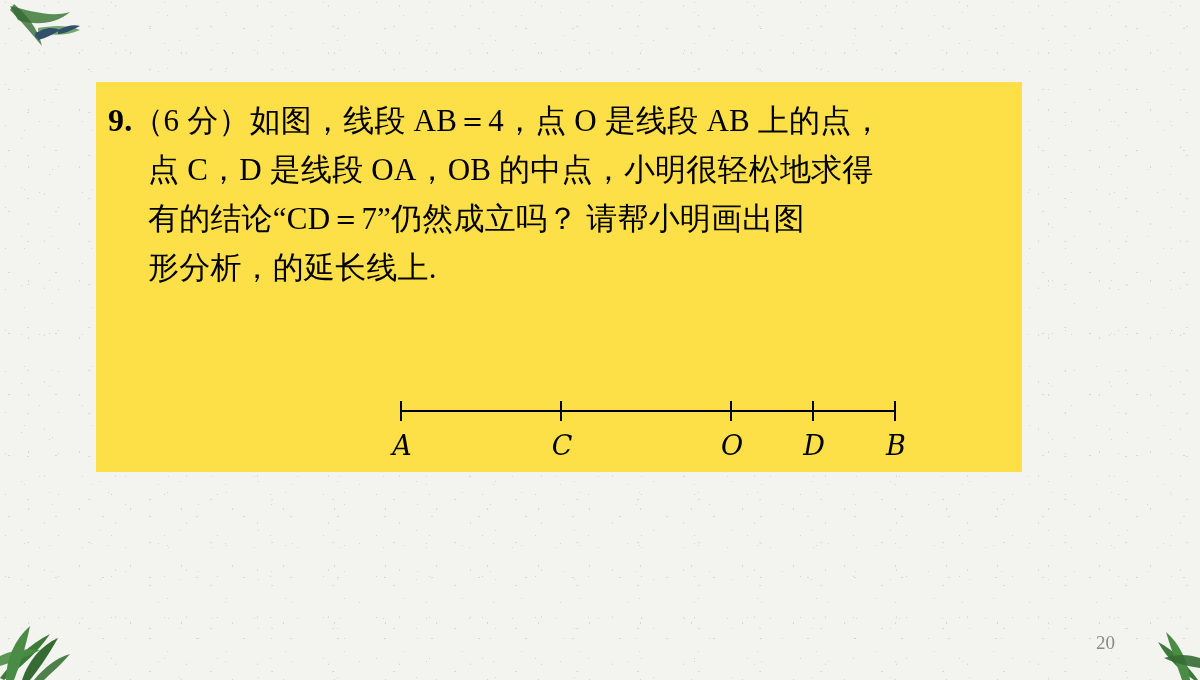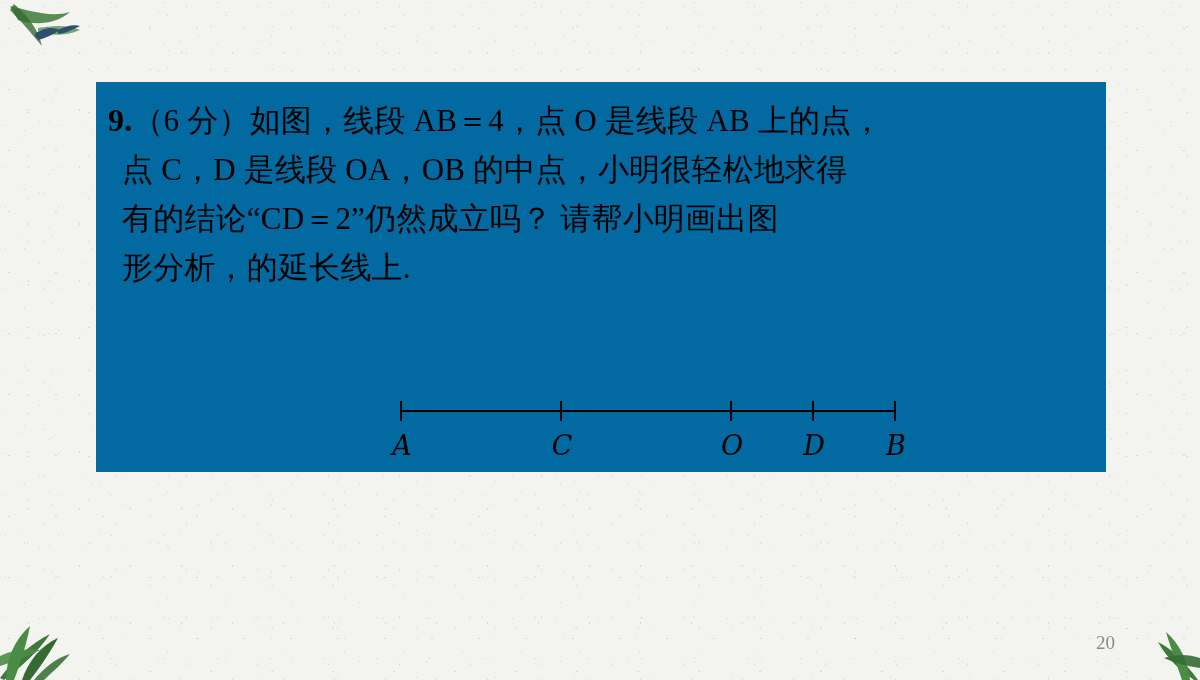--- a/index.html
+++ b/index.html
@@ -33,43 +33,43 @@
       radial-gradient(circle at 56% 93%, rgba(150,150,145,0.30) 0.6px, transparent 0.7px);
     background-size: 53px 41px, 67px 59px, 71px 47px, 59px 53px, 47px 61px,
                      61px 43px, 73px 67px, 43px 71px, 79px 49px, 51px 57px;
   }
 
   
   .content-card {
     position: absolute;
     left: 96px;
     top: 82px;
-    width: 1010px;
+    width: 926px;
     height: 390px;
-    background: #0369a1;
+    background: #fde047;
     box-shadow: 0 0 0 0 rgba(0,0,0,0);
   }
 
   .problem {
     position: absolute;
     left: 0;
     top: 14px;
     width: 1010px;
     padding: 0 18px 0 0;
     box-sizing: border-box;
   }
 
   .problem-line {
     display: block;
     color: #000;
     font-size: 31px;
     line-height: 49px;
     white-space: pre;
     letter-spacing: 0.2px;
-    padding-left: 26px;
+    padding-left: 52px;
     text-indent: 0;
   }
   .problem-line.first {
     padding-left: 0;
   }
   .qnum {
     font-family: "Liberation Serif", serif;
     font-weight: bold;
     font-size: 32px;
     padding-left: 12px;
@@ -174,21 +174,21 @@
     <path d="M60 74 C58 56, 50 38, 36 26 C42 46, 48 62, 52 74 Z" fill="#4a8c45"></path>
     <path d="M70 52 C58 48, 46 48, 34 52 C46 58, 58 60, 70 62 Z" fill="#356b33" opacity="0.9"></path>
   </svg>
 </div>
 
 <div class="content-card">
 
   <div class="problem">
     <span class="problem-line first"><span class="qnum">9.</span><span>（6 分）如图，线段 AB＝4，点 O 是线段 AB 上的点，</span></span>
     <span class="problem-line">点 C，D 是线段 OA，OB 的中点，小明很轻松地求得</span>
-    <span class="problem-line">有的结论“CD＝2”仍然成立吗？ 请帮小明画出图</span>
+    <span class="problem-line">有的结论“CD＝7”仍然成立吗？ 请帮小明画出图</span>
     <span class="problem-line">形分析，的延长线上.</span>
   </div>
 
   <div class="diagram">
     <div class="axis"></div>
     <div class="tick" style="left:304px;"></div>
     <div class="tick" style="left:464px;"></div>
     <div class="tick" style="left:634px;"></div>
     <div class="tick" style="left:716px;"></div>
     <div class="tick" style="left:798px;"></div>

